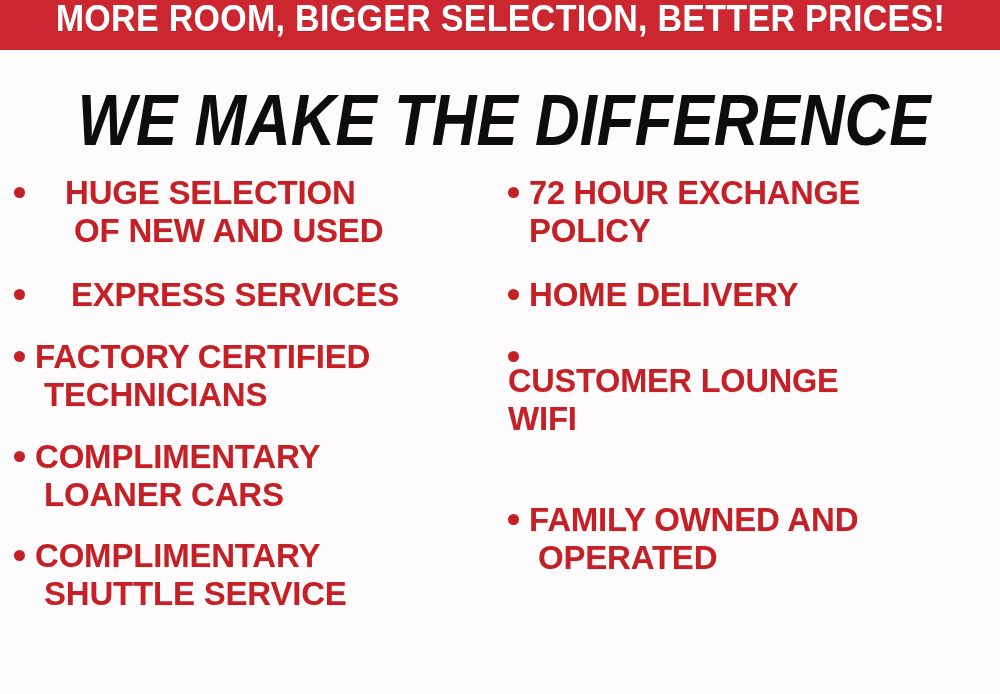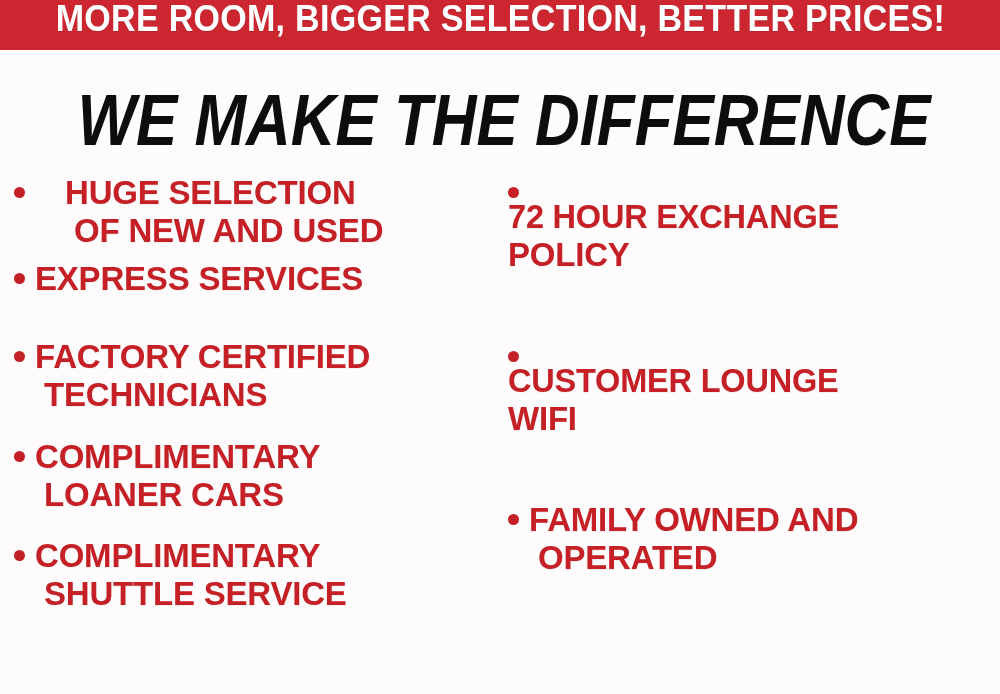--- a/index.html
+++ b/index.html
@@ -109,27 +109,27 @@
     font-size: 33px;
     line-height: 38px;
     letter-spacing: -0.2px;
     white-space: nowrap;
     text-shadow: 0 1px 0 rgba(0,0,0,0.05);
   }
   .bullet-line.indent { padding-left: 9px; }
 
   
   .l0 { top: 14px; gap: 30px;  }
-  .l1 { top: 100px; }
+  .l1 { top: 116px; gap: 36px; }
   .l2 { top: 178px; justify-content: space-between; }
   .l3 { top: 278px; }
   .l4 { top: 377px; }
 
   
-  .r0 { top: 14px; flex-direction: column;  }
+  .r0 { top: 14px;  }
   .r1 { top: 116px; }
   .r2 { top: 178px; flex-direction: column; }
   .r3 { top: 278px; }
   .r4 { top: 341px; }
   .r5 { top: 439px; }
 
   
   .squeeze {
     display: inline-block;
     transform: scaleX(0.985);
@@ -197,20 +197,26 @@
     <div class="col col-right">
 
       <div class="bullet-item r0">
         <span class="dot"></span>
         <span class="bullet-lines">
           <div class="bullet-line squeeze">72 HOUR EXCHANGE</div>
           <div class="bullet-line">POLICY</div>
         </span>
       </div>
 
+      <div class="bullet-item r1">
+        <span class="dot"></span>
+        <span class="bullet-lines">
+          <div class="bullet-line">HOME DELIVERY</div>
+        </span>
+      </div>
 
       <div class="bullet-item r2">
         <span class="dot"></span>
         <span class="bullet-lines">
           <div class="bullet-line squeeze">CUSTOMER LOUNGE</div>
           <div class="bullet-line">WIFI</div>
         </span>
       </div>
 
 

